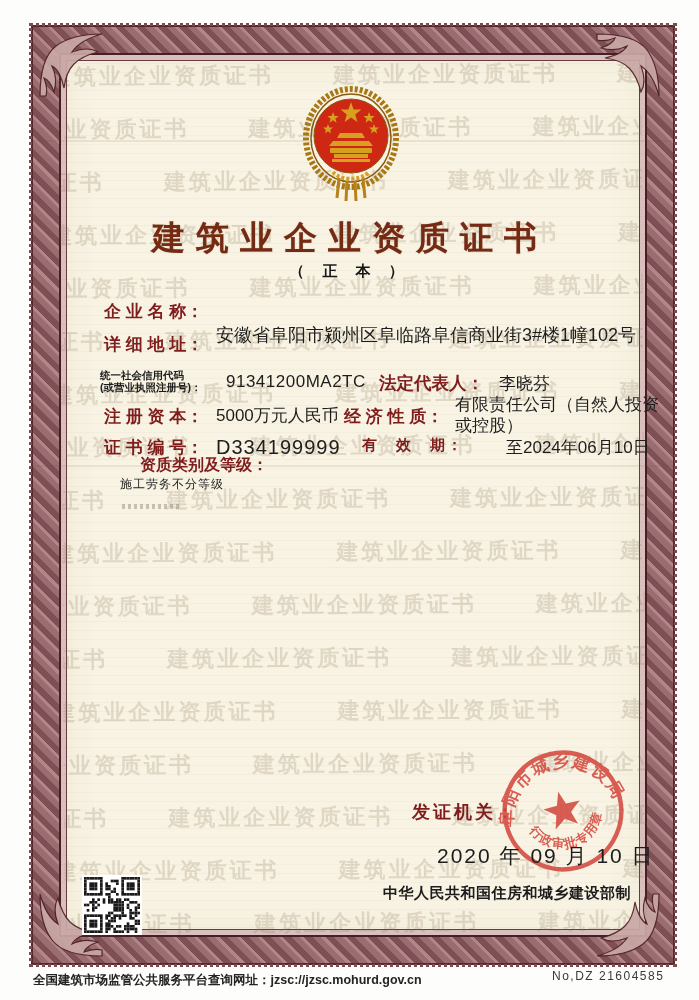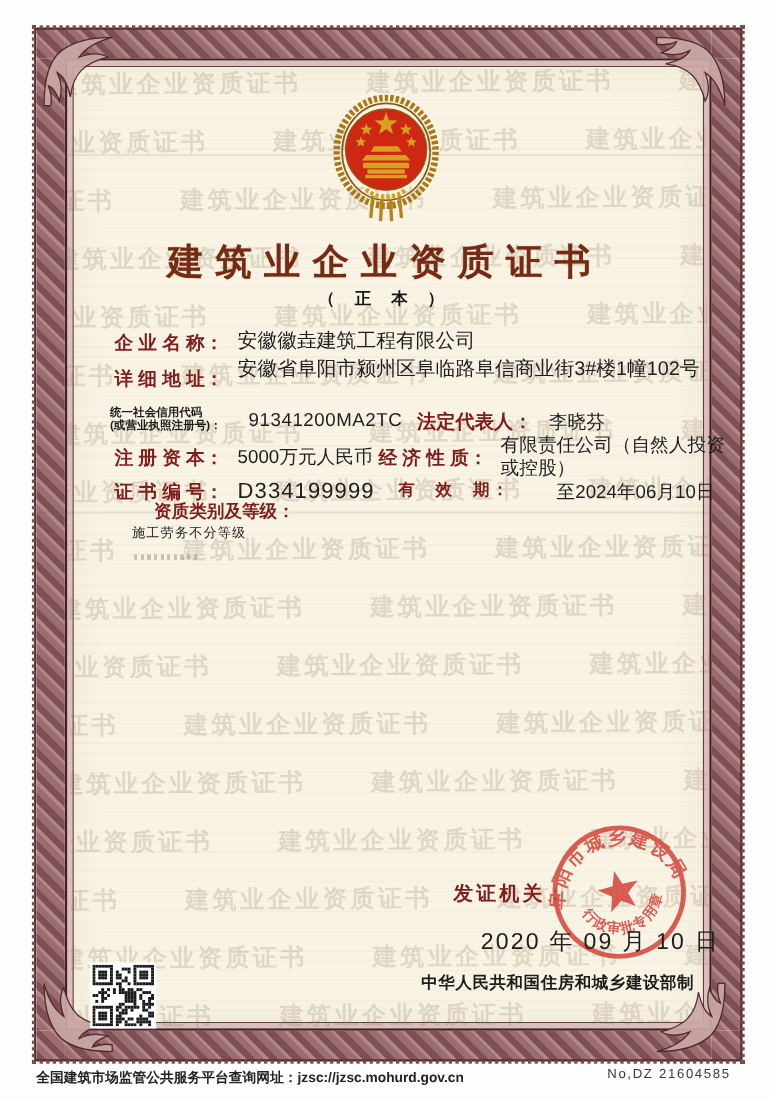--- a/index.html
+++ b/index.html
@@ -133,21 +133,20 @@
           <line x1="44" y1="95" x2="43" y2="115"></line>
         <line x1="52" y1="95" x2="53" y2="115"></line>
           <line x1="60" y1="92" x2="62" y2="112"></line>
       </g>
     </svg>
 
     <div class="title">建筑业企业资质证书</div>
     <div class="subtitle">（ 正 本 ）</div>
 
     <div class="f-company-lbl lbl">企 业 名 称：</div>
-    <div class="f-company-val val">安徽徽垚建筑工程有限公司</div>
 
     <div class="f-address-lbl lbl">详 细 地 址：</div>
     <div class="f-address-val val">安徽省阜阳市颍州区阜临路阜信商业街3#楼1幢102号</div>
 
     <div class="f-code-lbl">
       <div>统一社会信用代码</div>
       <div>(或营业执照注册号)：</div>
     </div>
     <div class="f-code-val val">91341200MA2TC</div>
     <div class="f-legal-lbl lbl">法定代表人：</div>

